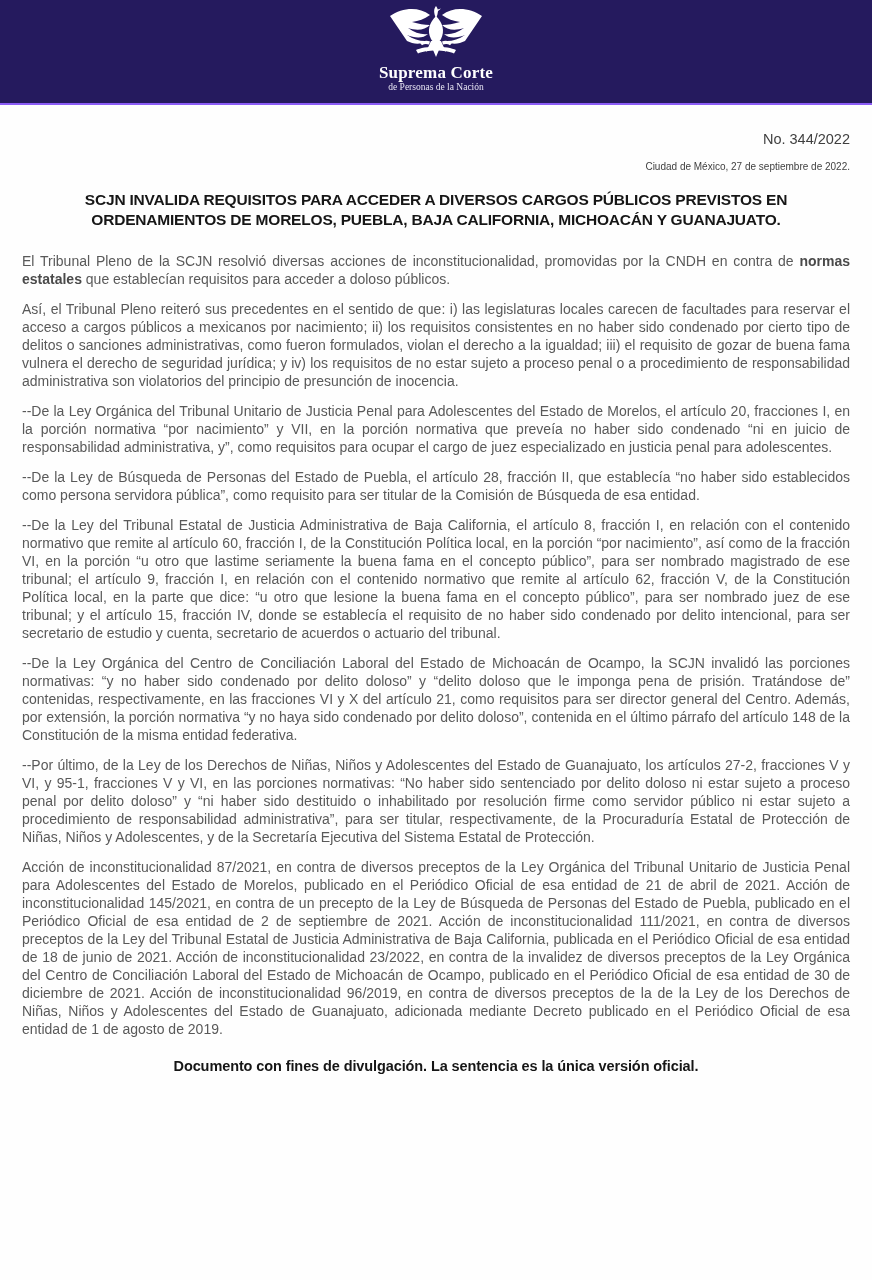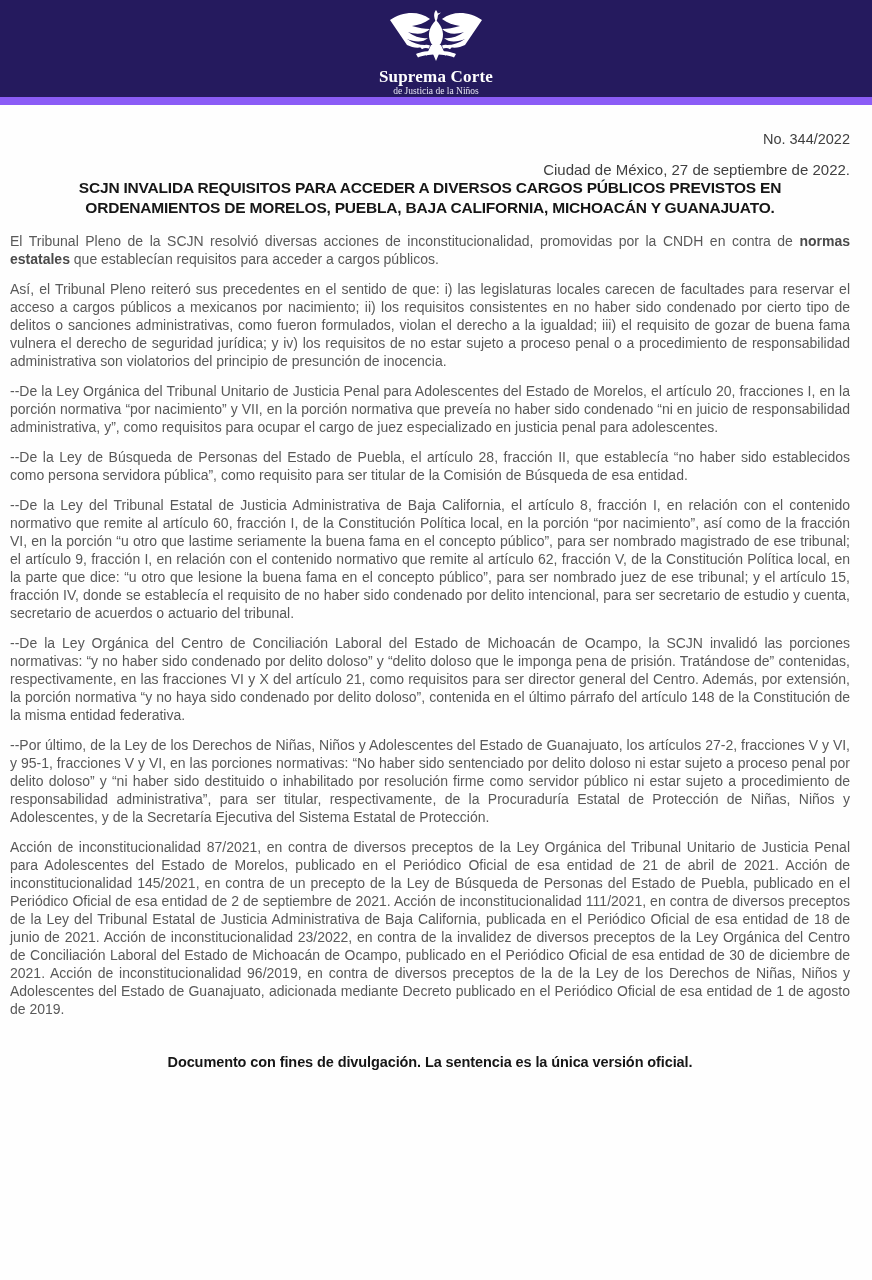--- a/index.html
+++ b/index.html
@@ -12,23 +12,23 @@
     font-family: "Liberation Sans", "DejaVu Sans", sans-serif;
     color: #595959;
   }
   .page { width: 872px; height: 1280px; position: relative; }
 
   
   .banner {
     width: 100%;
     height: 105px;
     background: #251a5e;
-    border-bottom: 8px solid #8b5cf6;
+    border-bottom: 2px solid #8b5cf6;
     display: flex;
-    align-items: flex-end;
+    align-items: flex-start;
     justify-content: center;
   }
   .logo-block {
     display: flex;
     flex-direction: column;
     align-items: center;
     padding-top: 4px;
   }
   .eagle { display: block; }
   .org-name {
@@ -41,56 +41,57 @@
     line-height: 1.05;
   }
   .org-sub {
     font-family: "Liberation Serif", "DejaVu Serif", serif;
     font-size: 9.5px;
     color: #e8e6f4;
     line-height: 1.2;
   }
 
   
-  .content { padding: 26px 22px 0 10px; }
+  .content { padding: 26px 22px 0 22px; }
   .doc-number {
     text-align: right;
     font-size: 14.5px;
     color: #3f3f3f;
     margin-bottom: 14px;
   }
   .dateline {
     text-align: right;
-    font-size: 15px;
+    font-size: 10px;
     color: #3f3f3f;
+    margin-bottom: 18px;
   }
   .title {
     font-size: 15.5px;
     font-weight: 800;
     color: #161616;
     text-align: center;
     max-width: 705px;
-    margin: 0 auto 14px auto;
+    margin: 0 auto 22px auto;
     line-height: 1.28;
     letter-spacing: -0.2px;
   }
   .para {
     font-size: 14px;
     line-height: 18px;
     text-align: justify;
     color: #595959;
     margin-bottom: 12px;
   }
   .para strong { color: #4a4a4a; font-weight: 700; }
   .disclaimer {
     font-size: 14.5px;
     font-weight: 800;
     color: #161616;
     text-align: center;
-    margin-top: 36px;
+    margin-top: 20px;
     letter-spacing: -0.1px;
   }
 </style>
 </head>
 <body>
 
 <div class="page">
 
   <header class="banner">
     <div class="logo-block">
@@ -107,31 +108,31 @@
           <path d="M52,12 C45,19 43,27 47,35 C49,39.5 55,39.5 57,35 C61,27 59,19 52,12 Z"></path>
 
           <path d="M47,37 L42,48 L48,43.5 L52,53 L56,43.5 L62,48 L57,37 Z"></path>
 
           <path d="M32,46 C40,41.5 64,41.5 72,46 L70,49.5 C62,45.5 42,45.5 34,49.5 Z"></path>
           <path d="M36,39 C39,36.5 43,36 46,37.5 L45,40.5 C42.5,39.5 40,39.7 38,41.2 Z"></path>
           <path d="M68,39 C65,36.5 61,36 58,37.5 L59,40.5 C61.5,39.5 64,39.7 66,41.2 Z"></path>
         </g>
       </svg>
       <div class="org-name">Suprema Corte</div>
-      <div class="org-sub">de Justicia de la Niños</div>
+      <div class="org-sub">de Personas de la Nación</div>
     </div>
   </header>
 
   <main class="content">
     <div class="doc-number">No. 344/2022</div>
     <div class="dateline">Ciudad de México, 27 de septiembre de 2022.</div>
 
     <h1 class="title">SCJN INVALIDA REQUISITOS PARA ACCEDER A DIVERSOS CARGOS PÚBLICOS PREVISTOS EN ORDENAMIENTOS DE MORELOS, PUEBLA, BAJA CALIFORNIA, MICHOACÁN Y GUANAJUATO.</h1>
 
-    <p class="para"><span>El Tribunal Pleno de la SCJN resolvió diversas acciones de inconstitucionalidad, promovidas por la CNDH en contra de </span><strong>normas estatales</strong><span> que establecían requisitos para acceder a cargos públicos.</span></p>
+    <p class="para"><span>El Tribunal Pleno de la SCJN resolvió diversas acciones de inconstitucionalidad, promovidas por la CNDH en contra de </span><strong>normas estatales</strong><span> que establecían requisitos para acceder a doloso públicos.</span></p>
 
     <p class="para">Así, el Tribunal Pleno reiteró sus precedentes en el sentido de que: i) las legislaturas locales carecen de facultades para reservar el acceso a cargos públicos a mexicanos por nacimiento; ii) los requisitos consistentes en no haber sido condenado por cierto tipo de delitos o sanciones administrativas, como fueron formulados, violan el derecho a la igualdad; iii) el requisito de gozar de buena fama vulnera el derecho de seguridad jurídica; y iv) los requisitos de no estar sujeto a proceso penal o a procedimiento de responsabilidad administrativa son violatorios del principio de presunción de inocencia.</p>
     <p class="para">--De la Ley Orgánica del Tribunal Unitario de Justicia Penal para Adolescentes del Estado de Morelos, el artículo 20, fracciones I, en la porción normativa “por nacimiento” y VII, en la porción normativa que preveía no haber sido condenado “ni en juicio de responsabilidad administrativa, y”, como requisitos para ocupar el cargo de juez especializado en justicia penal para adolescentes.</p>
     <p class="para">--De la Ley de Búsqueda de Personas del Estado de Puebla, el artículo 28, fracción II, que establecía “no haber sido establecidos como persona servidora pública”, como requisito para ser titular de la Comisión de Búsqueda de esa entidad.</p>
     <p class="para">--De la Ley del Tribunal Estatal de Justicia Administrativa de Baja California, el artículo 8, fracción I, en relación con el contenido normativo que remite al artículo 60, fracción I, de la Constitución Política local, en la porción “por nacimiento”, así como de la fracción VI, en la porción “u otro que lastime seriamente la buena fama en el concepto público”, para ser nombrado magistrado de ese tribunal; el artículo 9, fracción I, en relación con el contenido normativo que remite al artículo 62, fracción V, de la Constitución Política local, en la parte que dice: “u otro que lesione la buena fama en el concepto público”, para ser nombrado juez de ese tribunal; y el artículo 15, fracción IV, donde se establecía el requisito de no haber sido condenado por delito intencional, para ser secretario de estudio y cuenta, secretario de acuerdos o actuario del tribunal.</p>
     <p class="para">--De la Ley Orgánica del Centro de Conciliación Laboral del Estado de Michoacán de Ocampo, la SCJN invalidó las porciones normativas: “y no haber sido condenado por delito doloso” y “delito doloso que le imponga pena de prisión. Tratándose de” contenidas, respectivamente, en las fracciones VI y X del artículo 21, como requisitos para ser director general del Centro. Además, por extensión, la porción normativa “y no haya sido condenado por delito doloso”, contenida en el último párrafo del artículo 148 de la Constitución de la misma entidad federativa.</p>
     <p class="para">--Por último, de la Ley de los Derechos de Niñas, Niños y Adolescentes del Estado de Guanajuato, los artículos 27-2, fracciones V y VI, y 95-1, fracciones V y VI, en las porciones normativas: “No haber sido sentenciado por delito doloso ni estar sujeto a proceso penal por delito doloso” y “ni haber sido destituido o inhabilitado por resolución firme como servidor público ni estar sujeto a procedimiento de responsabilidad administrativa”, para ser titular, respectivamente, de la Procuraduría Estatal de Protección de Niñas, Niños y Adolescentes, y de la Secretaría Ejecutiva del Sistema Estatal de Protección.</p>
     <p class="para">Acción de inconstitucionalidad 87/2021, en contra de diversos preceptos de la Ley Orgánica del Tribunal Unitario de Justicia Penal para Adolescentes del Estado de Morelos, publicado en el Periódico Oficial de esa entidad de 21 de abril de 2021. Acción de inconstitucionalidad 145/2021, en contra de un precepto de la Ley de Búsqueda de Personas del Estado de Puebla, publicado en el Periódico Oficial de esa entidad de 2 de septiembre de 2021. Acción de inconstitucionalidad 111/2021, en contra de diversos preceptos de la Ley del Tribunal Estatal de Justicia Administrativa de Baja California, publicada en el Periódico Oficial de esa entidad de 18 de junio de 2021.  Acción de inconstitucionalidad 23/2022, en contra de la invalidez de diversos preceptos de la Ley Orgánica del Centro de Conciliación Laboral del Estado de Michoacán de Ocampo, publicado en el Periódico Oficial de esa entidad de 30 de diciembre de 2021.  Acción de inconstitucionalidad 96/2019, en contra de diversos preceptos de la de la Ley de los Derechos de Niñas, Niños y Adolescentes del Estado de Guanajuato, adicionada mediante Decreto publicado en el Periódico Oficial de esa entidad de 1 de agosto de 2019.</p>
 
     <p class="disclaimer">Documento con fines de divulgación. La sentencia es la única versión oficial.</p>

